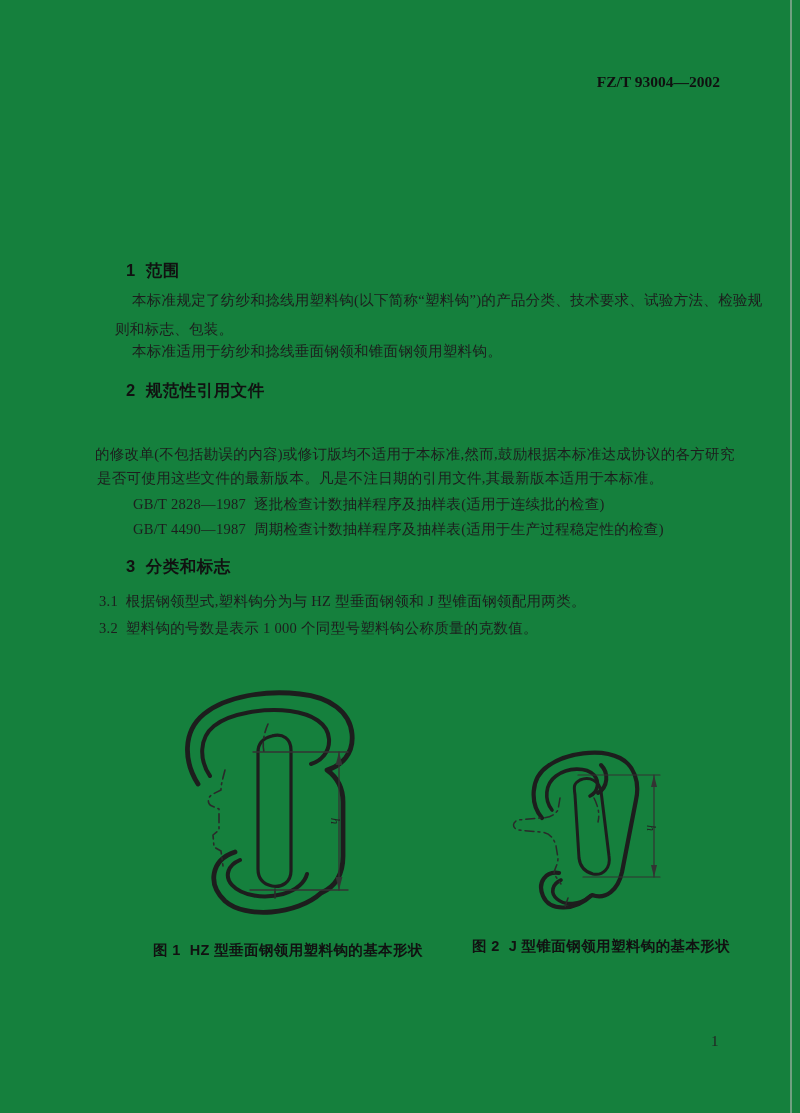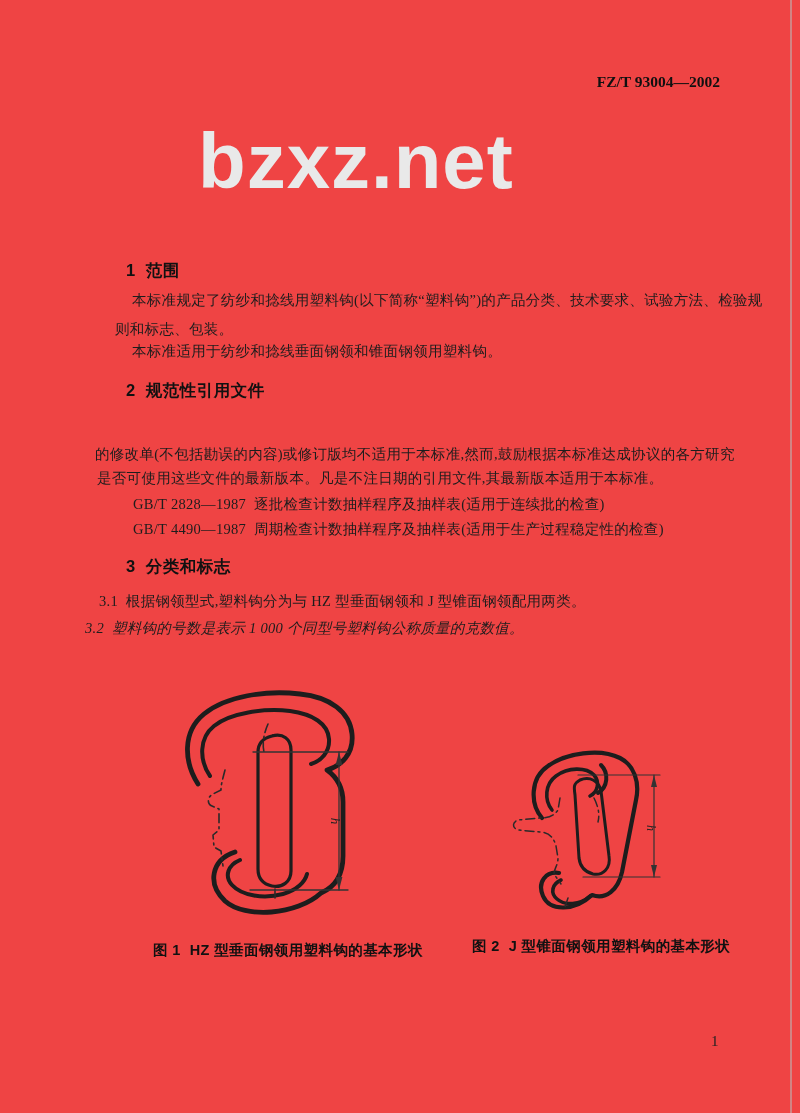--- a/index.html
+++ b/index.html
@@ -1,17 +1,17 @@
 <!DOCTYPE html>
 <html><head>
 <meta charset="utf-8">
 <style>
   html,body{margin:0;padding:0;background:#9a9a9a;}
   #page{
-    position:relative;width:800px;height:1113px;background:#ef4444;
+    position:relative;width:800px;height:1113px;background:#15803d;
     margin:0 auto;overflow:hidden;
     font-family:"Liberation Serif","DejaVu Serif",serif;color:#1c1c1c;
   }
   .abs{position:absolute;white-space:pre;}
   .t{font-size:14.5px;letter-spacing:.3px;color:#1d1d1d;}
   .h{font-family:"Liberation Sans","DejaVu Sans",sans-serif;font-weight:bold;
      font-size:16.5px;letter-spacing:.5px;color:#111;margin-left:27px;}
   .cap{font-family:"Liberation Sans","DejaVu Sans",sans-serif;font-weight:bold;
      font-size:14.5px;letter-spacing:.4px;color:#111;}
   .code{font-family:"Liberation Serif","DejaVu Serif",serif;font-weight:bold;
@@ -25,37 +25,36 @@
   svg{position:absolute;overflow:visible;}
   .dimlabel{font-family:"Liberation Serif","DejaVu Serif",serif;font-style:italic;}
 </style>
 </head>
 <body>
 
 <div id="page">
 
   <div class="abs code" style="left:594px;top:73px;width:126px;text-align:right;">FZ/T 93004—2002</div>
 
-  <div class="abs wm" style="left:198px;top:116px;">bzxz.net</div>
 
 
   <div class="abs h" style="left:99px;top:260px;">1  范围</div>
   <div class="abs t" style="left:132px;top:291px;">本标准规定了纺纱和捻线用塑料钩(以下简称“塑料钩”)的产品分类、技术要求、试验方法、检验规</div>
   <div class="abs t" style="left:98px;top:320px;margin-left:17px;">则和标志、包装。</div>
   <div class="abs t" style="left:132px;top:342px;">本标准适用于纺纱和捻线垂面钢领和锥面钢领用塑料钩。</div>
 
   <div class="abs h" style="left:99px;top:380px;">2  规范性引用文件</div>
   <div class="abs t" style="left:95px;top:445px;">的修改单(不包括勘误的内容)或修订版均不适用于本标准,然而,鼓励根据本标准达成协议的各方研究</div>
   <div class="abs t" style="left:97px;top:469px;">是否可使用这些文件的最新版本。凡是不注日期的引用文件,其最新版本适用于本标准。</div>
   <div class="abs t" style="left:133px;top:495px;">GB/T 2828—1987  逐批检查计数抽样程序及抽样表(适用于连续批的检查)</div>
   <div class="abs t" style="left:133px;top:520px;">GB/T 4490—1987  周期检查计数抽样程序及抽样表(适用于生产过程稳定性的检查)</div>
 
   <div class="abs h" style="left:99px;top:556px;">3  分类和标志</div>
   <div class="abs t" style="left:99px;top:592px;">3.1  根据钢领型式,塑料钩分为与 HZ 型垂面钢领和 J 型锥面钢领配用两类。</div>
-  <div class="abs t" style="left:85px;top:619px;font-style:italic;">3.2  塑料钩的号数是表示 1 000 个同型号塑料钩公称质量的克数值。</div>
+  <div class="abs t" style="left:99px;top:619px;">3.2  塑料钩的号数是表示 1 000 个同型号塑料钩公称质量的克数值。</div>
 
   <svg style="left:178px;top:686px;" width="235" height="240" viewBox="0 0 235 240">
     <g fill="none" stroke="#1d1d1d" stroke-linecap="round" stroke-linejoin="round">
 
       <path stroke-width="4.8" d="M 20,98 C 6,76 4,46 26,28 C 48,10 88,4 122,8 C 152,11 172,26 174,48
            C 176,68 163,80 149,84 C 160,92 165,103 165,116 L 165,170
            C 165,189 157,201 143,207 C 119,229 67,233 47,215 C 29,198 33,174 57,166"></path>
 
       <path stroke-width="4" d="M 32,90 C 21,74 21,52 36,40 C 52,27 86,22 112,25 C 135,28 150,38 151,53 C 152,66 143,75 133,78"></path>
 

